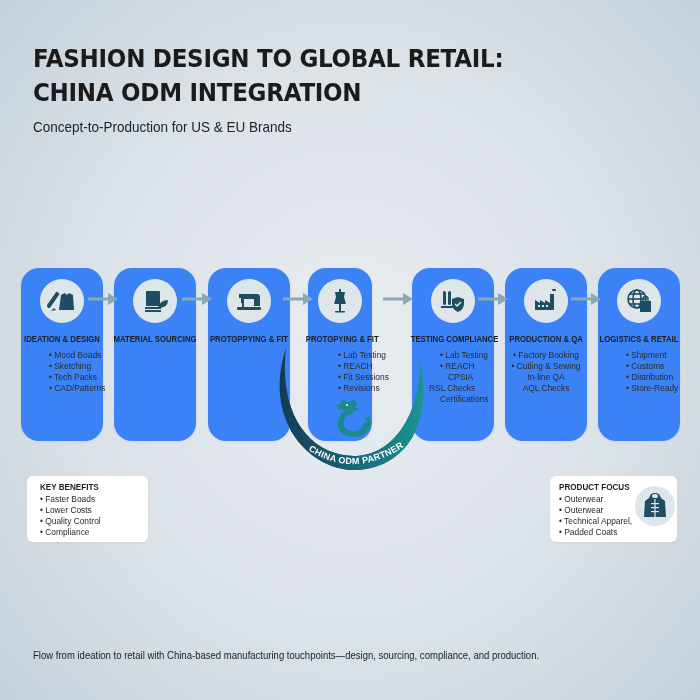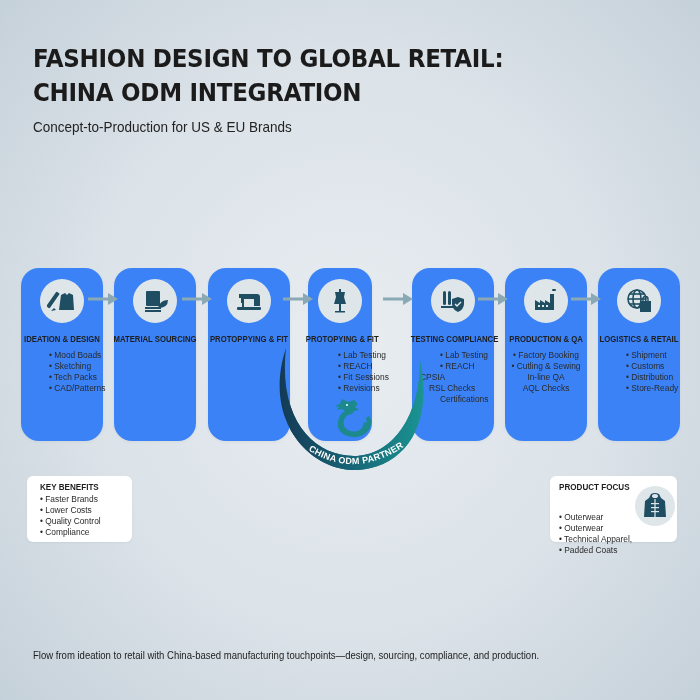--- a/index.html
+++ b/index.html
@@ -169,21 +169,21 @@
           <rect x="3" y="20" width="14" height="2"></rect>
           <path d="M20 11 l6 2 v5 q0 5 -6 8 q-6 -3 -6 -8 v-5 z"></path>
           <path d="M17 18 l2 2 l4 -4" stroke="#dfe6ea" stroke-width="1.5" fill="none"></path>
         </g>
       </svg>
   </div>
   <div class="card-title">TESTING COMPLIANCE</div>
   <div class="card-list left" style="padding-left:0">
     <span class="li">• Lab Testing</span>
     <span class="li">• REACH</span>
-    <span class="li" style="padding-left:8px">CPSIA</span>
+    <span class="li" style="padding-left:36px">CPSIA</span>
     <span class="li" style="padding-left:17px">RSL Checks</span>
     <span class="li" style="">Certifications</span>
   </div>
 </div>
 
 <div class="card" style="left:505px">
   <div class="icon-circle">
     <svg viewBox="0 0 30 30">
         <g fill="#1f4e63">
           <path d="M4 24 v-10 l5 3 v-3 l5 3 v-3 l5 3 v-9 h4 v16 z"></path>
@@ -266,33 +266,33 @@
   </text>
 </svg>
 
 <svg class="dragon" viewBox="0 0 48 52">
   <g fill="#1c8a8c">
     <path d="M14 4 l6 3 l6 -2 l4 4 l-3 3 l4 3 l-5 1 l-2 3 q-6 0 -8 6 q-2 7 4 10 q8 4 14 -2 l2 -6 l3 1 l-1 -5 l3 -2 l2 4 q1 10 -8 15 q-10 5 -20 -1 q-8 -6 -4 -16 q2 -5 6 -7 l-3 -2 l-5 1 l2 -3 l-4 -1 l5 -2 z"></path>
     <circle cx="19" cy="10" r="1" fill="#fff"></circle>
   </g>
 </svg>
 
-<div class="panel" style="left:27px; top:476px; width:105px; height:66px; padding:6px 0 0 13px;">
+<div class="panel" style="left:27px; top:476px; width:121px; height:66px; padding:6px 0 0 13px;">
   <div class="panel-title">KEY BENEFITS</div>
   <div class="panel-list" style="margin-top:2px">
-    <div>• Faster Brands</div>
+    <div>• Faster Boads</div>
     <div>• Lower Costs</div>
     <div>• Quality Control</div>
     <div>• Compliance</div>
   </div>
 </div>
 
 <div class="panel" style="left:550px; top:476px; width:127px; height:66px; padding:6px 0 0 9px;">
   <div class="panel-title">PRODUCT FOCUS</div>
-  <div class="panel-list" style="margin-top:20px">
+  <div class="panel-list" style="margin-top:2px">
     <div>• Outerwear</div>
     <div>• Outerwear</div>
     <div>• Technical Apparel,</div>
     <div>• Padded Coats</div>
   </div>
   <div style="position:absolute; left:85px; top:10px; width:40px; height:40px; border-radius:50%; background:#dfe6ea; display:flex; align-items:center; justify-content:center;">
     <svg viewBox="0 0 30 30" width="30" height="30">
         <g fill="#1f4e63">
           <path d="M11 3 q4 -2 8 0 l2 4 l4 3 l1 16 h-4 v-10 v10 h-14 v-10 v10 h-4 l1 -16 l4 -3 z"></path>
           <rect x="11" y="12" width="8" height="1.2" fill="#dfe6ea"></rect>

